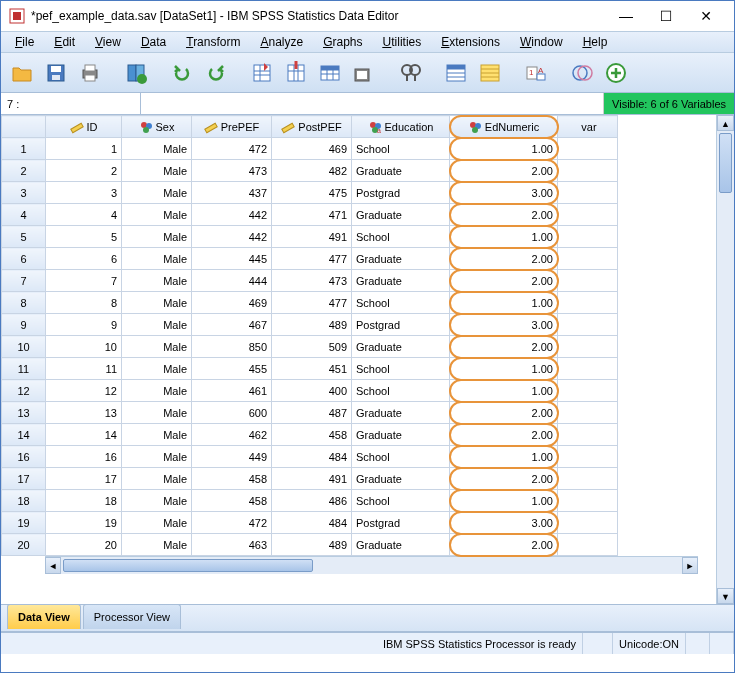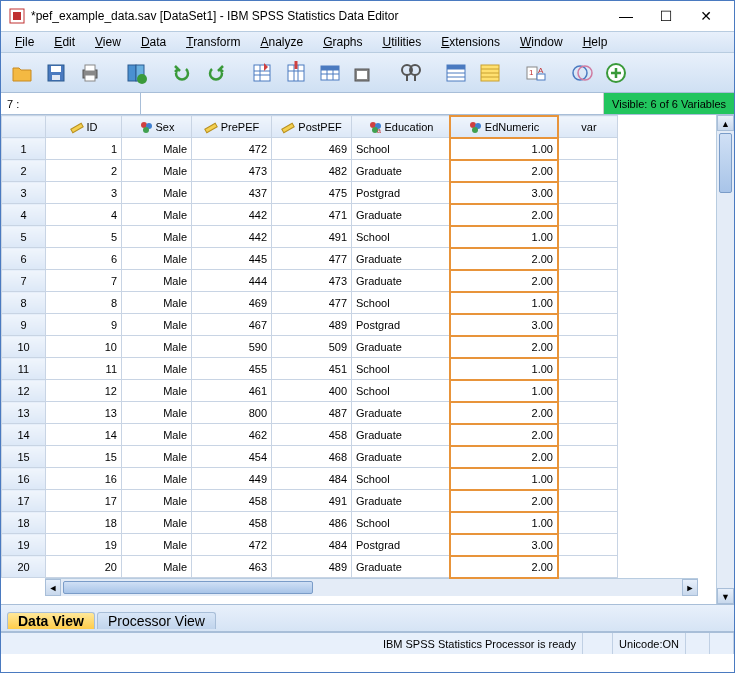--- a/index.html
+++ b/index.html
@@ -28,26 +28,26 @@
 td.txt { text-align: left; }
 .colhdr { display:flex; align-items:center; justify-content:center; gap:3px; }
 .vscroll { width: 18px; background: #e4ecf7; border-left:1px solid #b8cce0; position:relative; }
 .vscroll .thumb { position:absolute; top:18px; left:2px; right:2px; height:60px; background:linear-gradient(#d0e0f5,#a8c4e8); border:1px solid #7a9cc8; border-radius:2px;}
 .vscroll .arr { position:absolute; left:0; right:0; height:16px; background:linear-gradient(#e8f0fb,#c8d8ec); text-align:center; font-size:9px; line-height:16px; border:1px solid #a8bed8;}
 .hscroll { height: 18px; background: #e4ecf7; border-top:1px solid #b8cce0; display:flex; margin-left:44px; margin-right:18px; }
 .hscroll .arr { width:16px; background:linear-gradient(#e8f0fb,#c8d8ec); text-align:center; font-size:9px; line-height:16px; border:1px solid #a8bed8;}
 .hscroll .track { flex:1; position:relative; }
 .hscroll .thumb { position:absolute; left:2px; top:2px; bottom:2px; width:250px; background:linear-gradient(#d0e0f5,#a8c4e8); border:1px solid #7a9cc8; border-radius:2px;}
 .tabs { height: 28px; background: linear-gradient(#e8f0fb,#d6e4f5); display:flex; align-items:flex-end; padding: 0 6px 2px; border-top:1px solid #a8bed8; border-bottom:1px solid #a8bed8;}
-.tab { padding: 0 10px; font-size: 14px; border:1px solid #a8bed8; border-bottom:none; background:linear-gradient(#d8e6f7,#c0d4ec); border-radius:3px 3px 0 0; margin-right:2px;}
+.tab { padding: 6px 10px; font-size: 11px; border:1px solid #a8bed8; border-bottom:none; background:linear-gradient(#d8e6f7,#c0d4ec); border-radius:3px 3px 0 0; margin-right:2px;}
 .tab.active { background:linear-gradient(#ffe89a,#ffcc4a); font-weight:bold; }
 .status { height: 22px; background: #e8f0fb; display:flex; align-items:center; font-size:11px; border-top:1px solid #a8bed8; }
 .status .cell { border-right:1px solid #c0d0e4; padding:0 6px; height:100%; display:flex; align-items:center;}
 .status .spacer { flex:1; }
-.hl { outline: 2px solid #e8943a; outline-offset:-1px; }
+.hl { outline: 2px solid #e8943a; outline-offset:-1px;border-radius:11px; }
 svg { display:block; }
 </style>
 </head>
 <body>
 
 <div class="titlebar">
   <span class="icon">
     <svg width="16" height="16">
         <rect x="1" y="1" width="14" height="14" fill="#fff" stroke="#c03030"></rect>
         <rect x="4" y="4" width="8" height="8" fill="#c03030"></rect>
@@ -360,21 +360,21 @@
             <td class="num">467</td>
             <td class="num">489</td>
             <td class="txt">Postgrad</td>
             <td class="num hl">3.00</td>
             <td class="num"></td>
           </tr>
           <tr>
             <th class="rowh">10</th>
             <td class="num">10</td>
             <td class="num">Male</td>
-            <td class="num">590</td>
+            <td class="num">850</td>
             <td class="num">509</td>
             <td class="txt">Graduate</td>
             <td class="num hl">2.00</td>
             <td class="num"></td>
           </tr>
           <tr>
             <th class="rowh">11</th>
             <td class="num">11</td>
             <td class="num">Male</td>
             <td class="num">455</td>
@@ -390,42 +390,32 @@
             <td class="num">461</td>
             <td class="num">400</td>
             <td class="txt">School</td>
             <td class="num hl">1.00</td>
             <td class="num"></td>
           </tr>
           <tr>
             <th class="rowh">13</th>
             <td class="num">13</td>
             <td class="num">Male</td>
-            <td class="num">800</td>
+            <td class="num">600</td>
             <td class="num">487</td>
             <td class="txt">Graduate</td>
             <td class="num hl">2.00</td>
             <td class="num"></td>
           </tr>
           <tr>
             <th class="rowh">14</th>
             <td class="num">14</td>
             <td class="num">Male</td>
             <td class="num">462</td>
             <td class="num">458</td>
-            <td class="txt">Graduate</td>
-            <td class="num hl">2.00</td>
-            <td class="num"></td>
-          </tr>
-          <tr>
-            <th class="rowh">15</th>
-            <td class="num">15</td>
-            <td class="num">Male</td>
-            <td class="num">454</td>
-            <td class="num">468</td>
             <td class="txt">Graduate</td>
             <td class="num hl">2.00</td>
             <td class="num"></td>
           </tr>
           <tr>
             <th class="rowh">16</th>
             <td class="num">16</td>
             <td class="num">Male</td>
             <td class="num">449</td>
             <td class="num">484</td>

